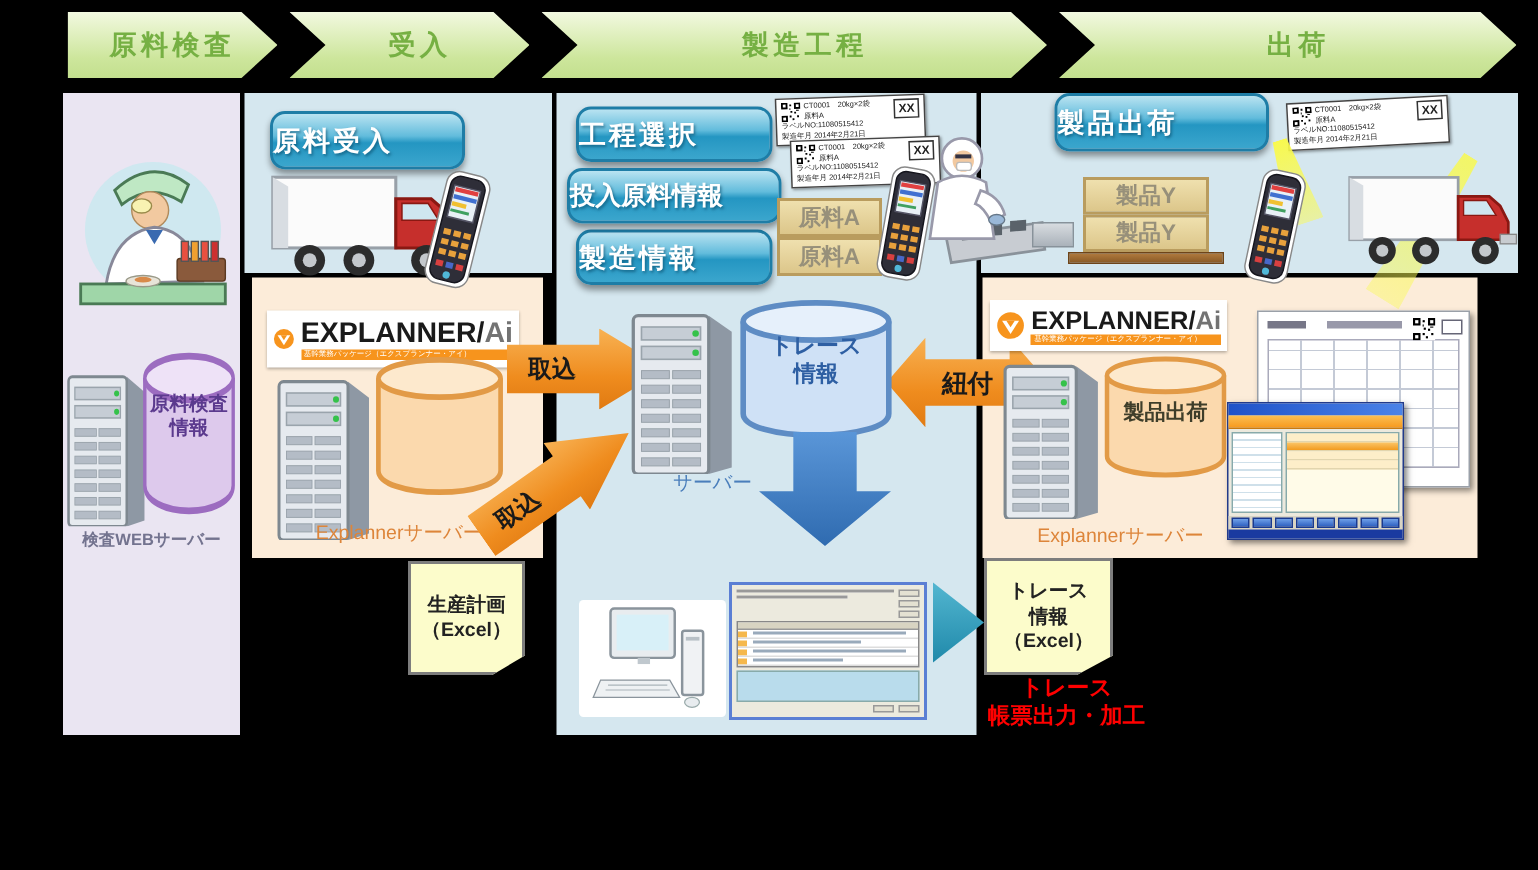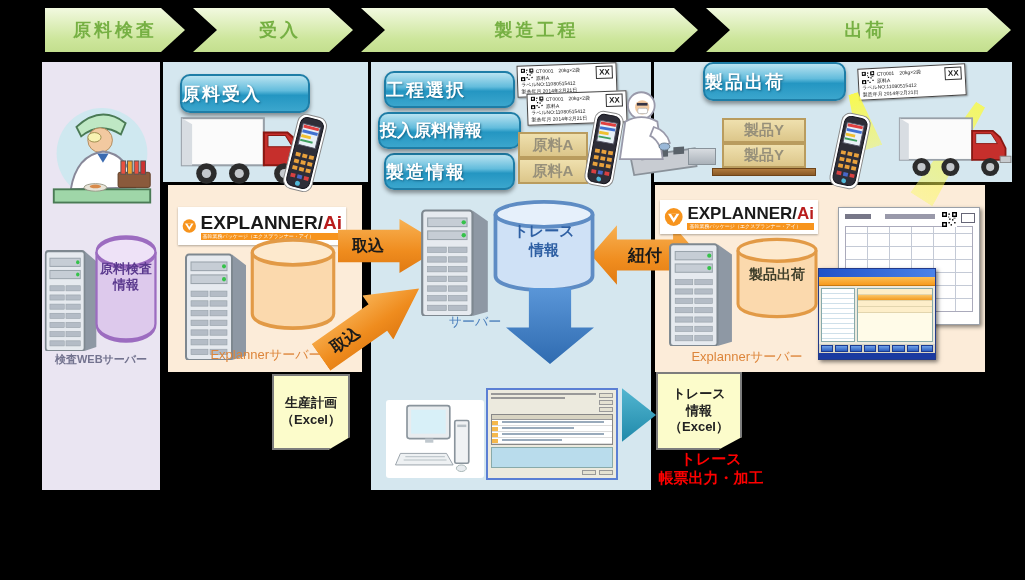--- a/index.html
+++ b/index.html
@@ -47,21 +47,21 @@
   .cyl-label span{display:block;}
   .srv{position:absolute;}
   .srv svg{width:100%;height:100%;}
   .caption{position:absolute;text-align:center;font-weight:bold;}
   .caption span{display:block;}
 
   
   .exlogo{position:absolute;background:#fff;display:flex;align-items:center;padding:2px 4px;gap:4px;box-shadow:0 1px 2px rgba(0,0,0,.3);}
   .exlogo .brandline{display:flex;flex-direction:column;line-height:1;}
   .exlogo .brand{font-weight:bold;color:#1a1a1a;}
-  .exlogo .brand em{font-style:normal;color:#b91c1c;}
+  .exlogo .brand em{font-style:normal;color:#737373;}
   .exlogo .sub{background:#f7941d;color:#fff;font-size:5px;padding:1px 2px;margin-top:1px;white-space:nowrap;}
 
   
   .note{position:absolute;background:#fcfccb;border:2px solid #7d7d7d;
         clip-path:polygon(0 0,100% 0,100% calc(100% - 13px),72% 100%,0 100%);
         display:flex;flex-direction:column;align-items:center;justify-content:center;
         font-size:13px;font-weight:bold;color:#222;line-height:1.3;}
   .note span{display:block;}
 
   

